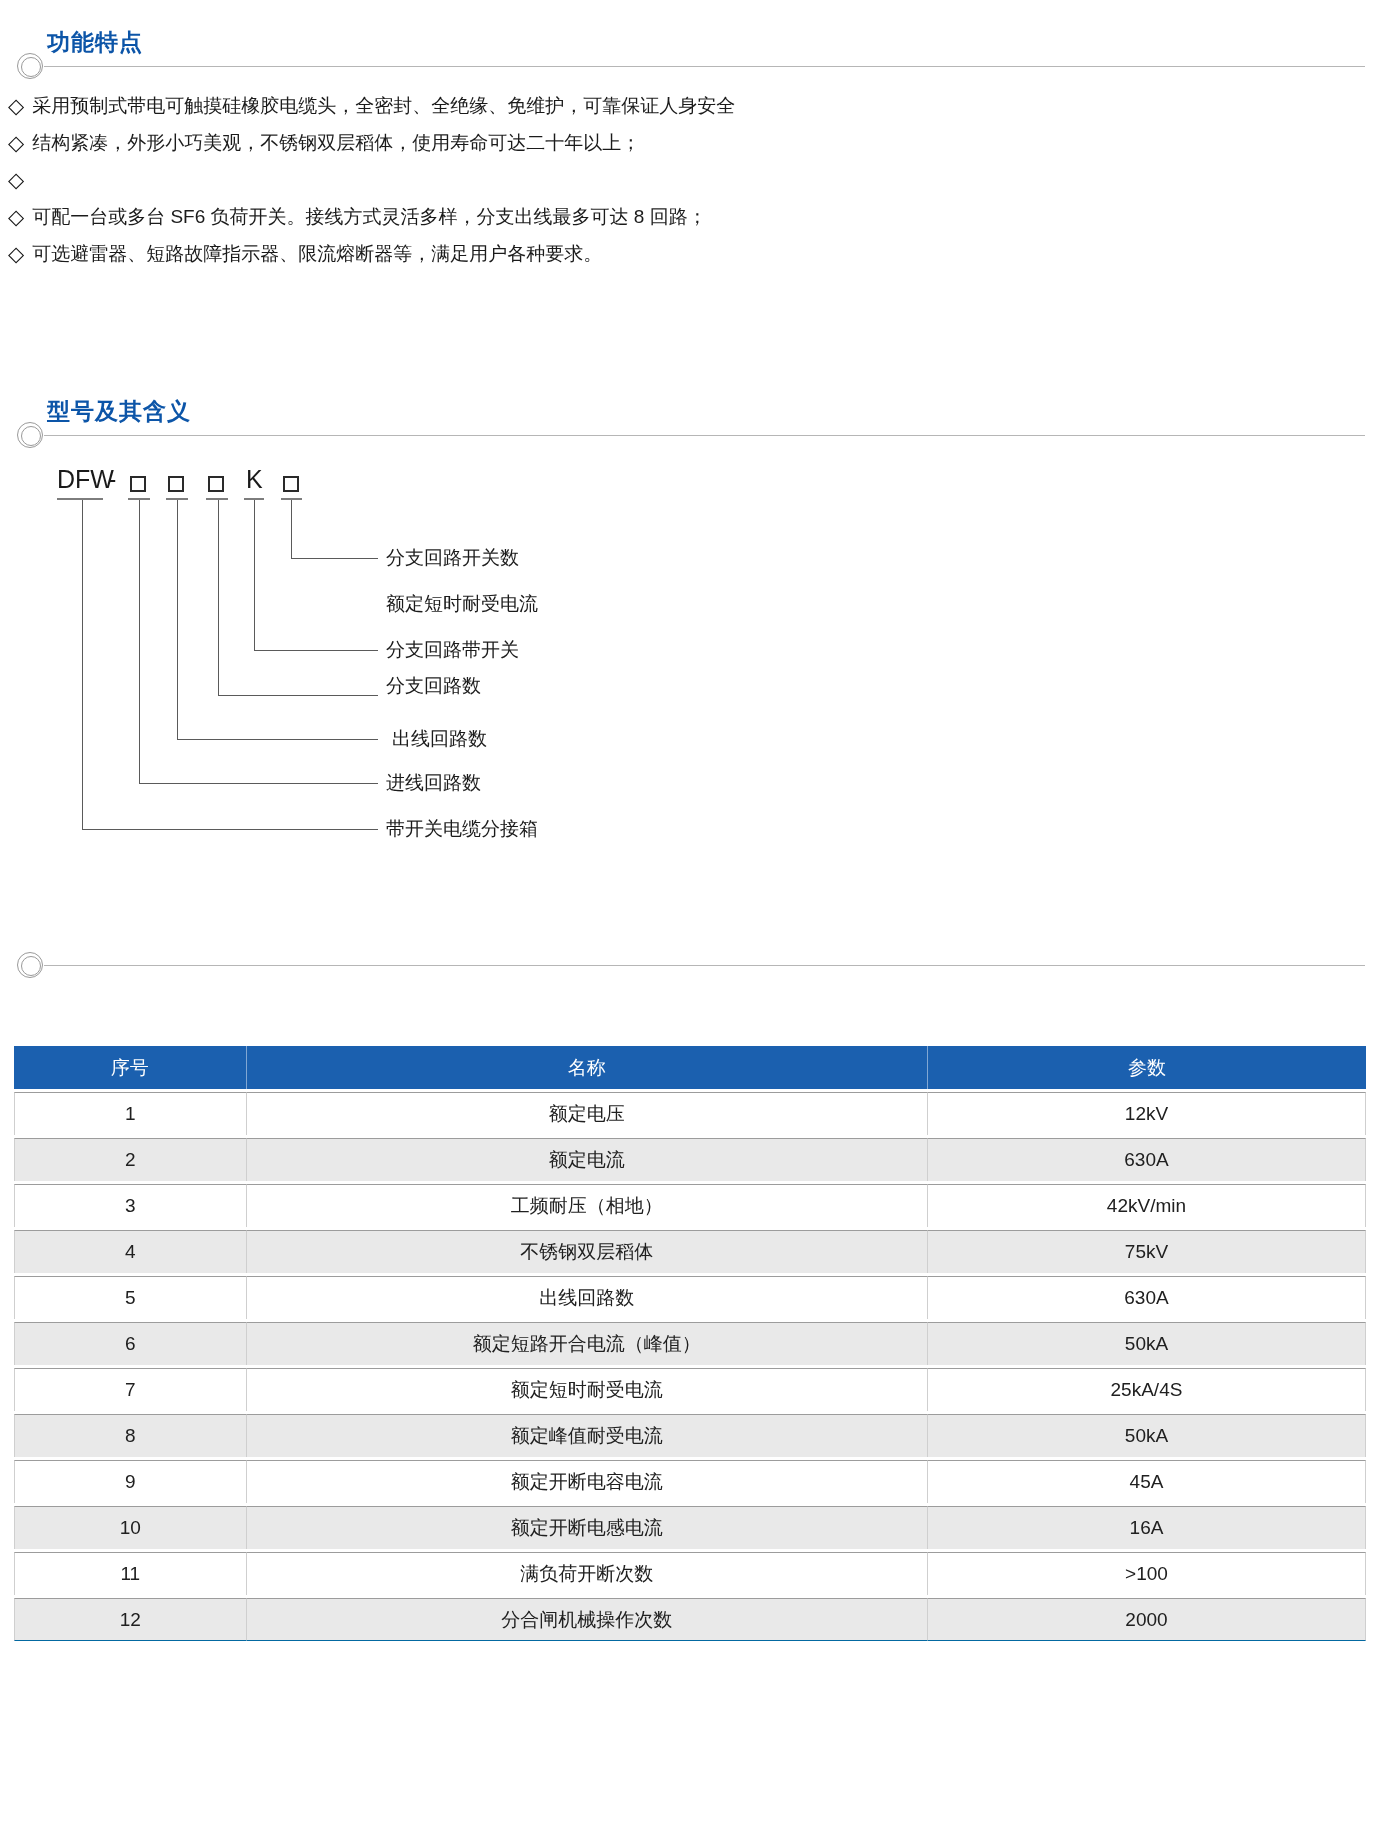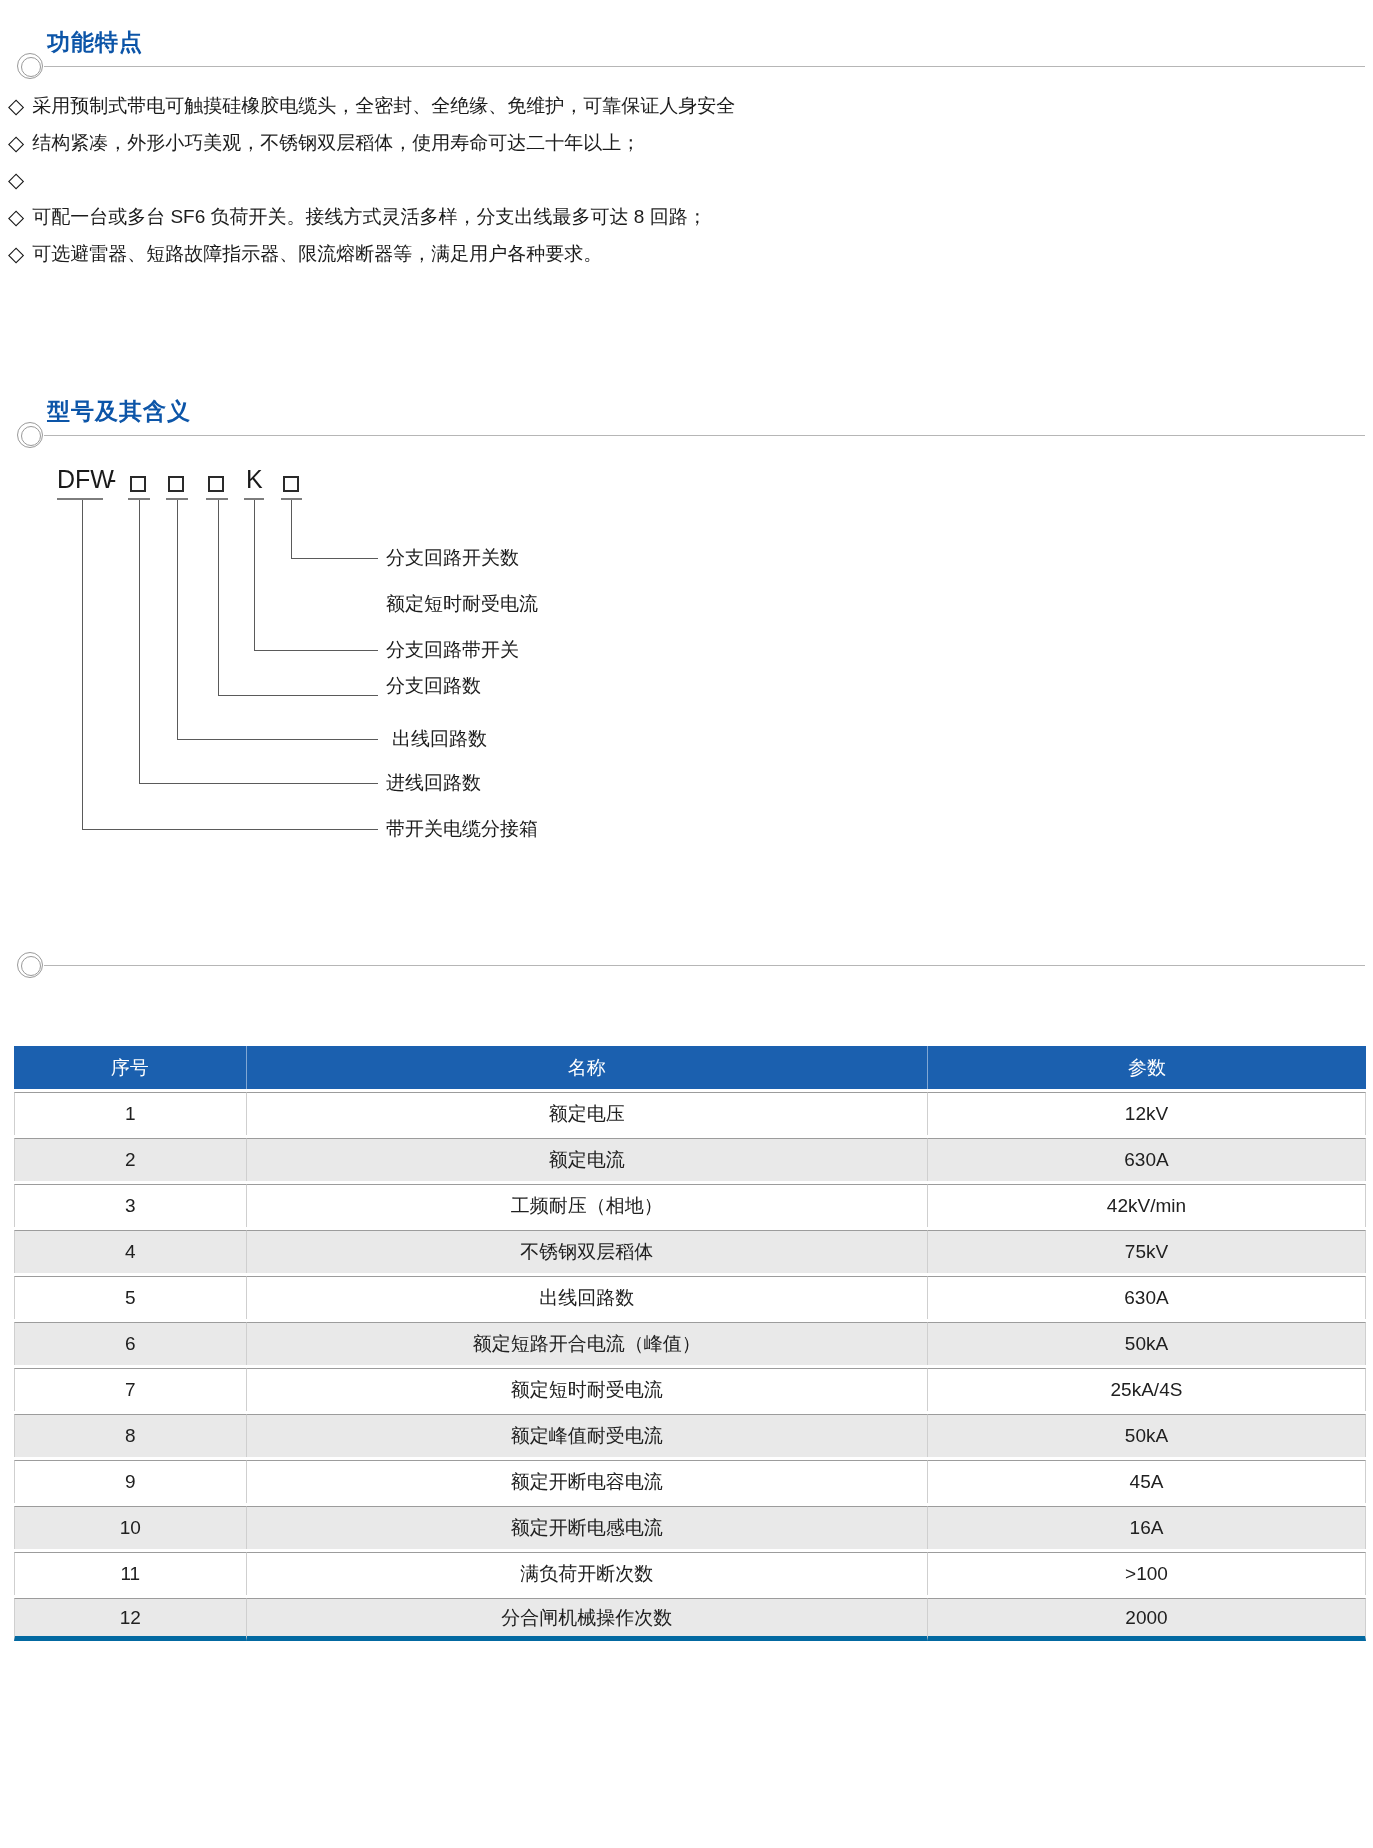--- a/index.html
+++ b/index.html
@@ -52,21 +52,21 @@
   .spec-table th {
     background:#1b60af; color:#ffffff; font-weight:normal; font-size:19px;
     height:43px; border-right:1px solid rgba(255,255,255,0.45);
   }
   .spec-table th:last-child { border-right:none; }
   .spec-table td {
     font-size:19px; color:#202020; text-align:center; height:43px;
     border-top:1px solid #9c9c9c; border-right:1px solid #cfcfcf;
   }
   .spec-table td:first-child { border-left:1px solid #cfcfcf; }
-  .spec-table tbody tr:last-child td { border-bottom:5px solid #0369a1;margin-top:28px; }
+  .spec-table tbody tr:last-child td { border-bottom:1px solid #0369a1;margin-top:28px; }
   .spec-table tbody tr.odd  td { background:#ffffff; }
   .spec-table tbody tr.even td { background:#e9e9e9; }
 </style>
 </head>
 <body>
 
 <div class="section-head" style="top:27px">
   <h2 class="sh-title">功能特点</h2>
   <div class="sh-rule">
     <span class="sh-rings"></span>

